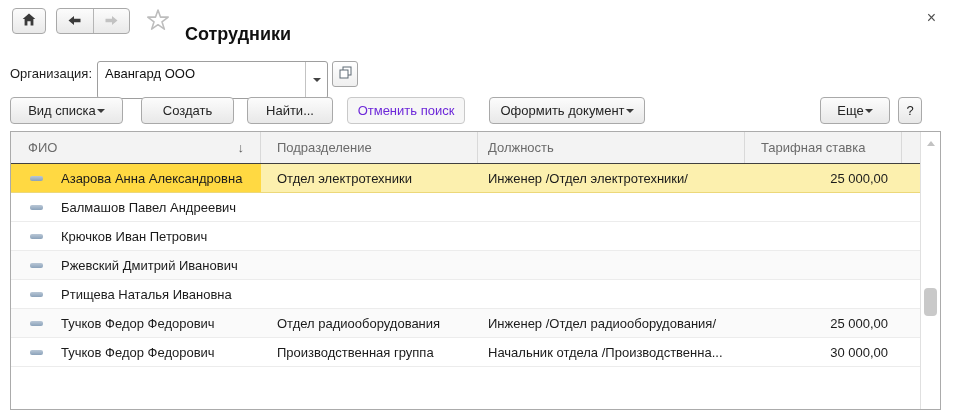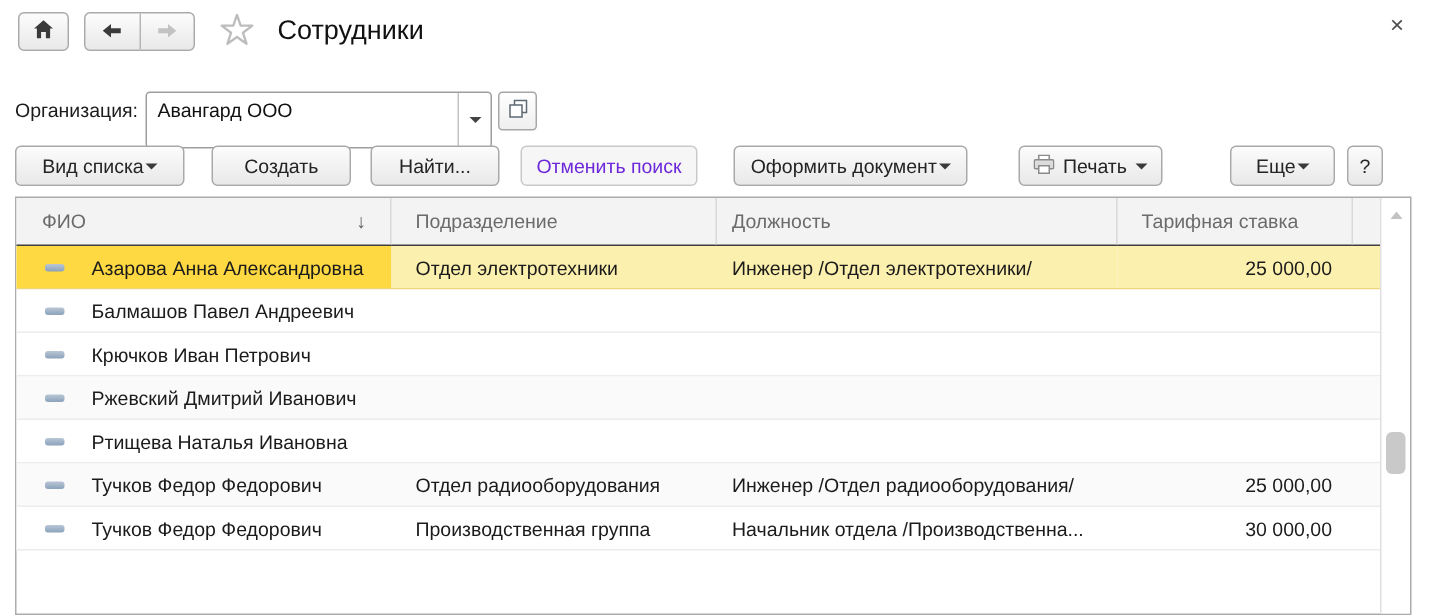--- a/index.html
+++ b/index.html
@@ -9,21 +9,21 @@
 
   
   .tb-btn { position:absolute; display:flex; align-items:center; justify-content:center;
     background:linear-gradient(180deg,#fcfcfc,#e9e9e9); border:1px solid #a9a9a9; border-radius:4px; cursor:pointer; }
   .home { left:12px; top:8px; width:34px; height:26px; }
   .nav-group { position:absolute; left:56px; top:8px; width:74px; height:26px; display:flex;
     border:1px solid #a9a9a9; border-radius:4px; overflow:hidden; background:linear-gradient(180deg,#fcfcfc,#e9e9e9); }
   .nav { flex:1; display:flex; align-items:center; justify-content:center; background:transparent; border:none; cursor:pointer; }
   .nav.back { border-right:1px solid #b5b5b5; }
   .star { position:absolute; left:146px; top:9px; width:24px; height:24px; cursor:pointer; }
-  .page-title { position:absolute; left:185px; top:10px; font-size:18px; font-weight:400; color:#111; }
+  .page-title { position:absolute; left:185px; top:24px; font-size:18px; font-weight:700; color:#111; }
   .close { position:absolute; right:20px; top:10px; font-size:16px; color:#4f4f4f; cursor:pointer; line-height:16px; }
 
   
   .org-label { position:absolute; left:10px; top:61px; height:26px; line-height:26px; color:#1c1c1c; }
   .combo { position:absolute; left:97px; top:61px; width:231px; height:38px; border:1px solid #9e9e9e;
     border-radius:3px; background:#fff; display:flex; align-items:stretch; }
   .combo-value { flex:1; padding-left:7px; line-height:24px; color:#111; white-space:nowrap; overflow:hidden; }
   .combo-arrow { width:22px; border-left:1px solid #c3c3c3; display:flex; align-items:center; justify-content:center; cursor:pointer; }
   .caret { display:inline-block; width:0; height:0; border-left:4px solid transparent; border-right:4px solid transparent; border-top:4px solid #434343; }
   .choose-btn { position:absolute; left:332px; top:61px; width:26px; height:26px; border:1px solid #a6a6a6; border-radius:3px;
@@ -131,31 +131,20 @@
     <button class="btn" style="left:247px;width:86px;">
       <span>Найти...</span>
     </button>
     <button class="btn disabled" style="left:347px;width:118px;">
       <span>Отменить поиск</span>
     </button>
     <button class="btn" style="left:489px;width:156px;">
       <span>Оформить документ</span>
         <i class="caret"></i>
     </button>
-    <button class="btn" style="left:679px;width:96px;gap:6px;">
-      <span>
-        <svg width="14" height="13" viewBox="0 0 14 13">
-          <rect x="3.5" y="0.5" width="7" height="3" fill="#fff" stroke="#8b8b8b"></rect>
-          <rect x="0.5" y="3.5" width="13" height="6" rx="1" fill="#dcdcdc" stroke="#8b8b8b"></rect>
-          <rect x="3.5" y="7.5" width="7" height="5" fill="#fff" stroke="#8b8b8b"></rect>
-        </svg>
-      </span>
-      <span>Печать</span>
-        <i class="caret"></i>
-    </button>
     <button class="btn" style="left:820px;width:70px;">
       <span>Еще</span>
         <i class="caret"></i>
     </button>
     <button class="btn" style="left:898px;width:24px;">
       <span>?</span>
     </button>
   </div>
 
   <div class="grid">

